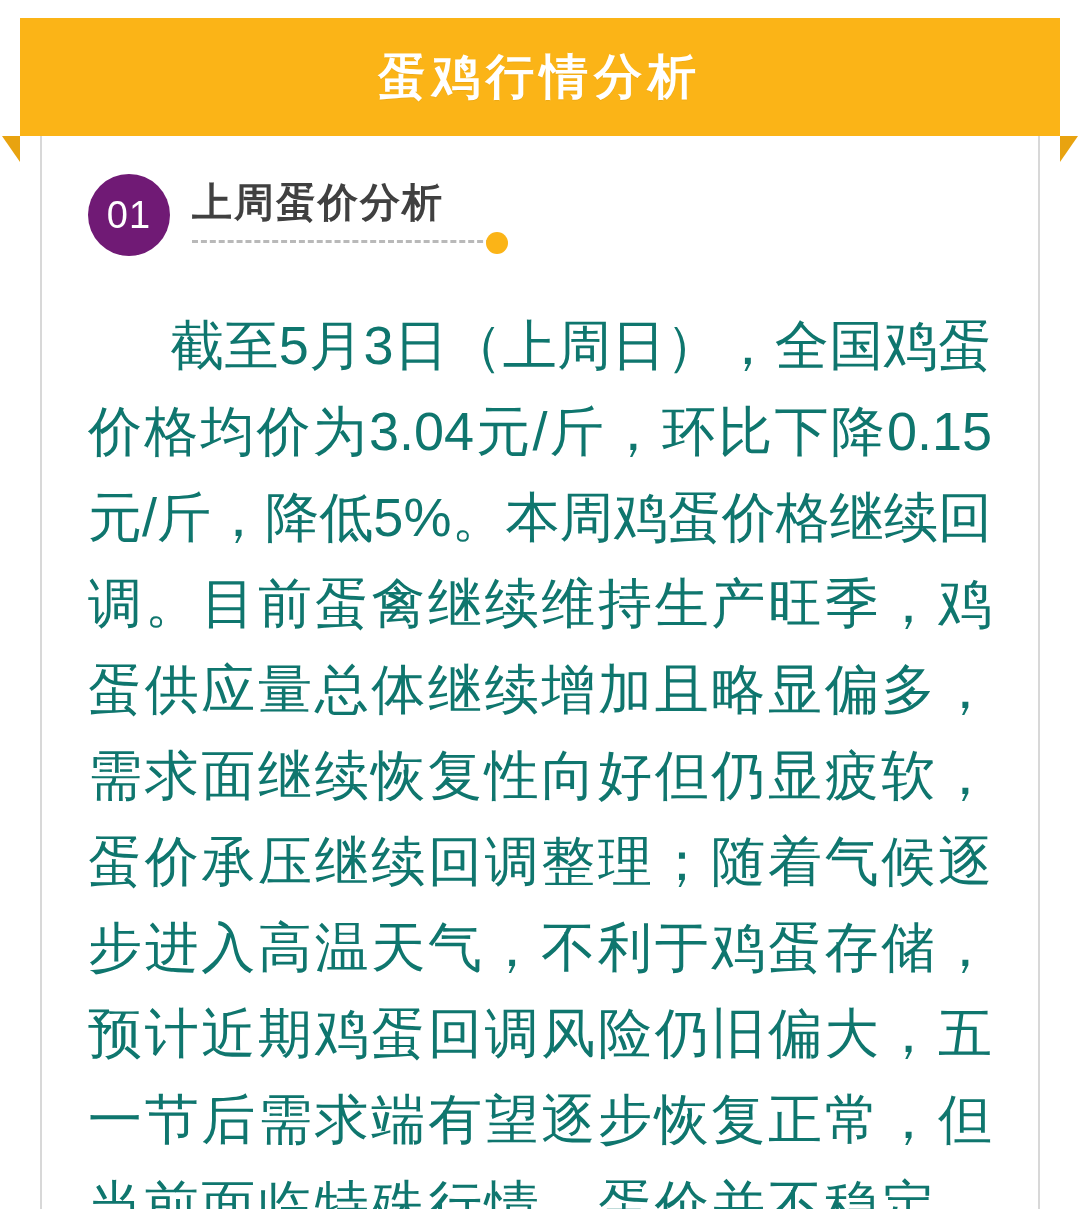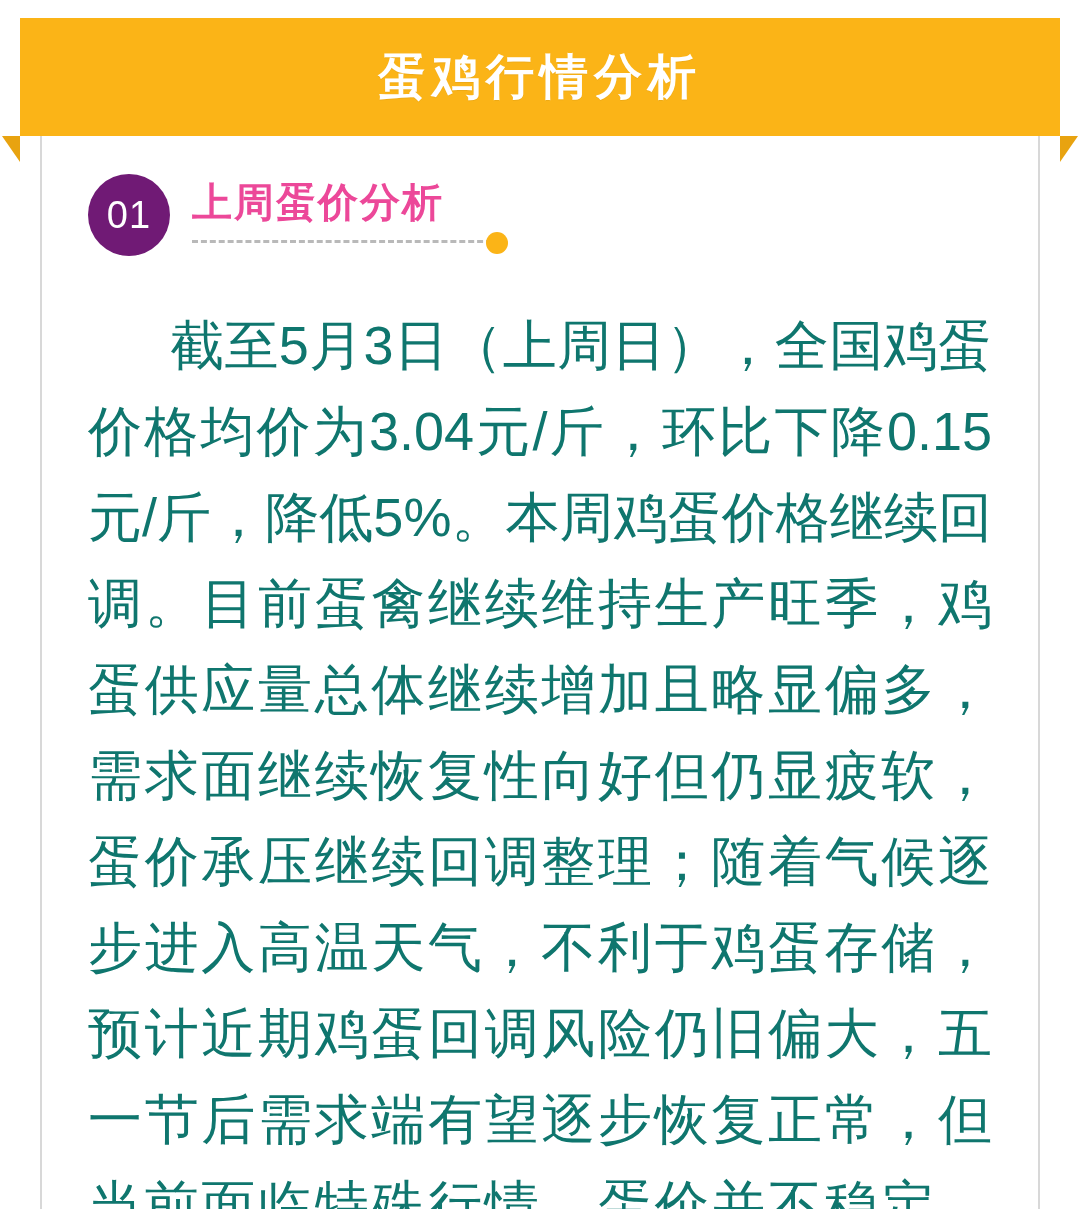--- a/index.html
+++ b/index.html
@@ -103,21 +103,21 @@
     letter-spacing: 1px;
   }
   .head-text-wrap {
     margin-left: 22px;
     padding-top: 6px;
     position: relative;
   }
   .head-title {
     font-size: 40px;
     font-weight: bold;
-    color: #ec4899;
+    color: #404040;
     line-height: 1.2;
     letter-spacing: 2px;
     white-space: nowrap;
   }
   .dash-line {
     margin-top: 14px;
     width: 300px;
     height: 0;
     border-top: 3px dashed #b9b9b9;
     position: relative;

